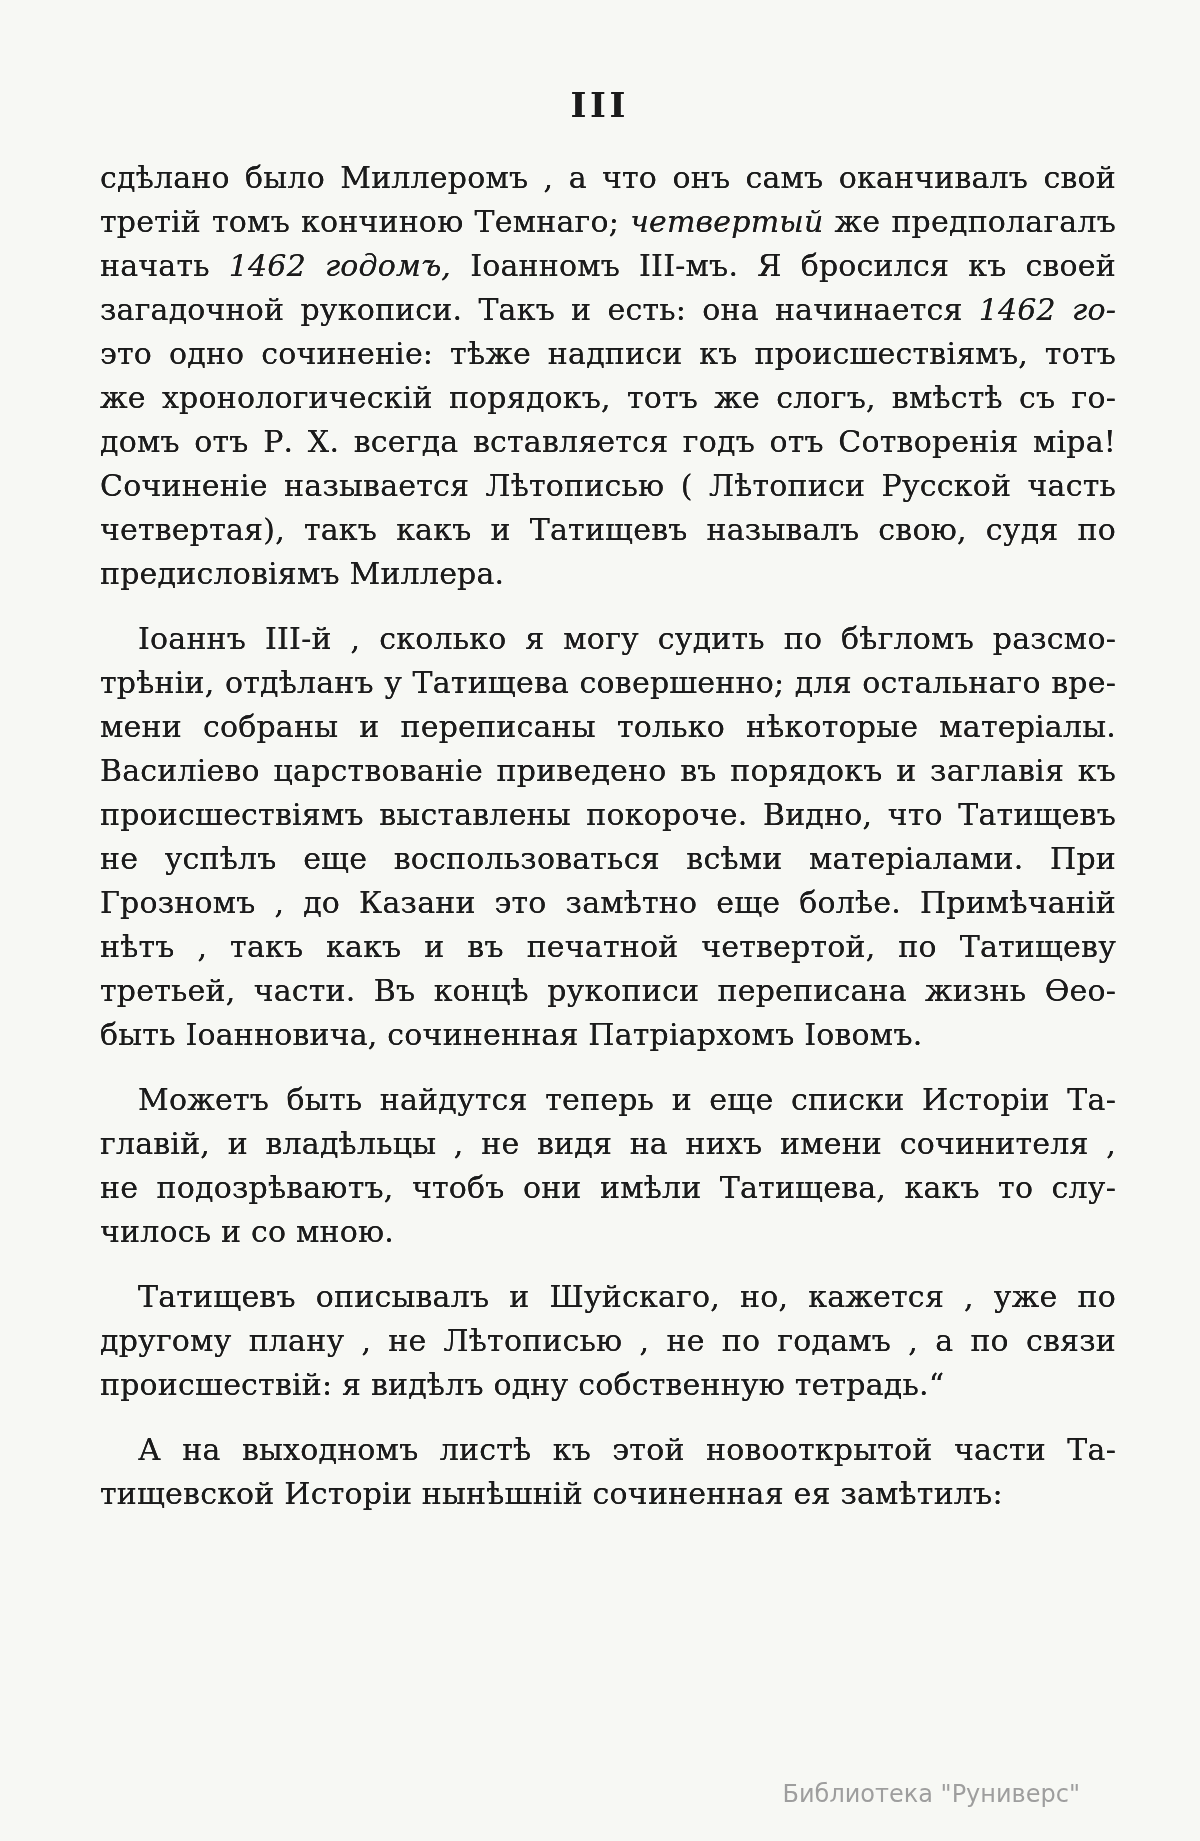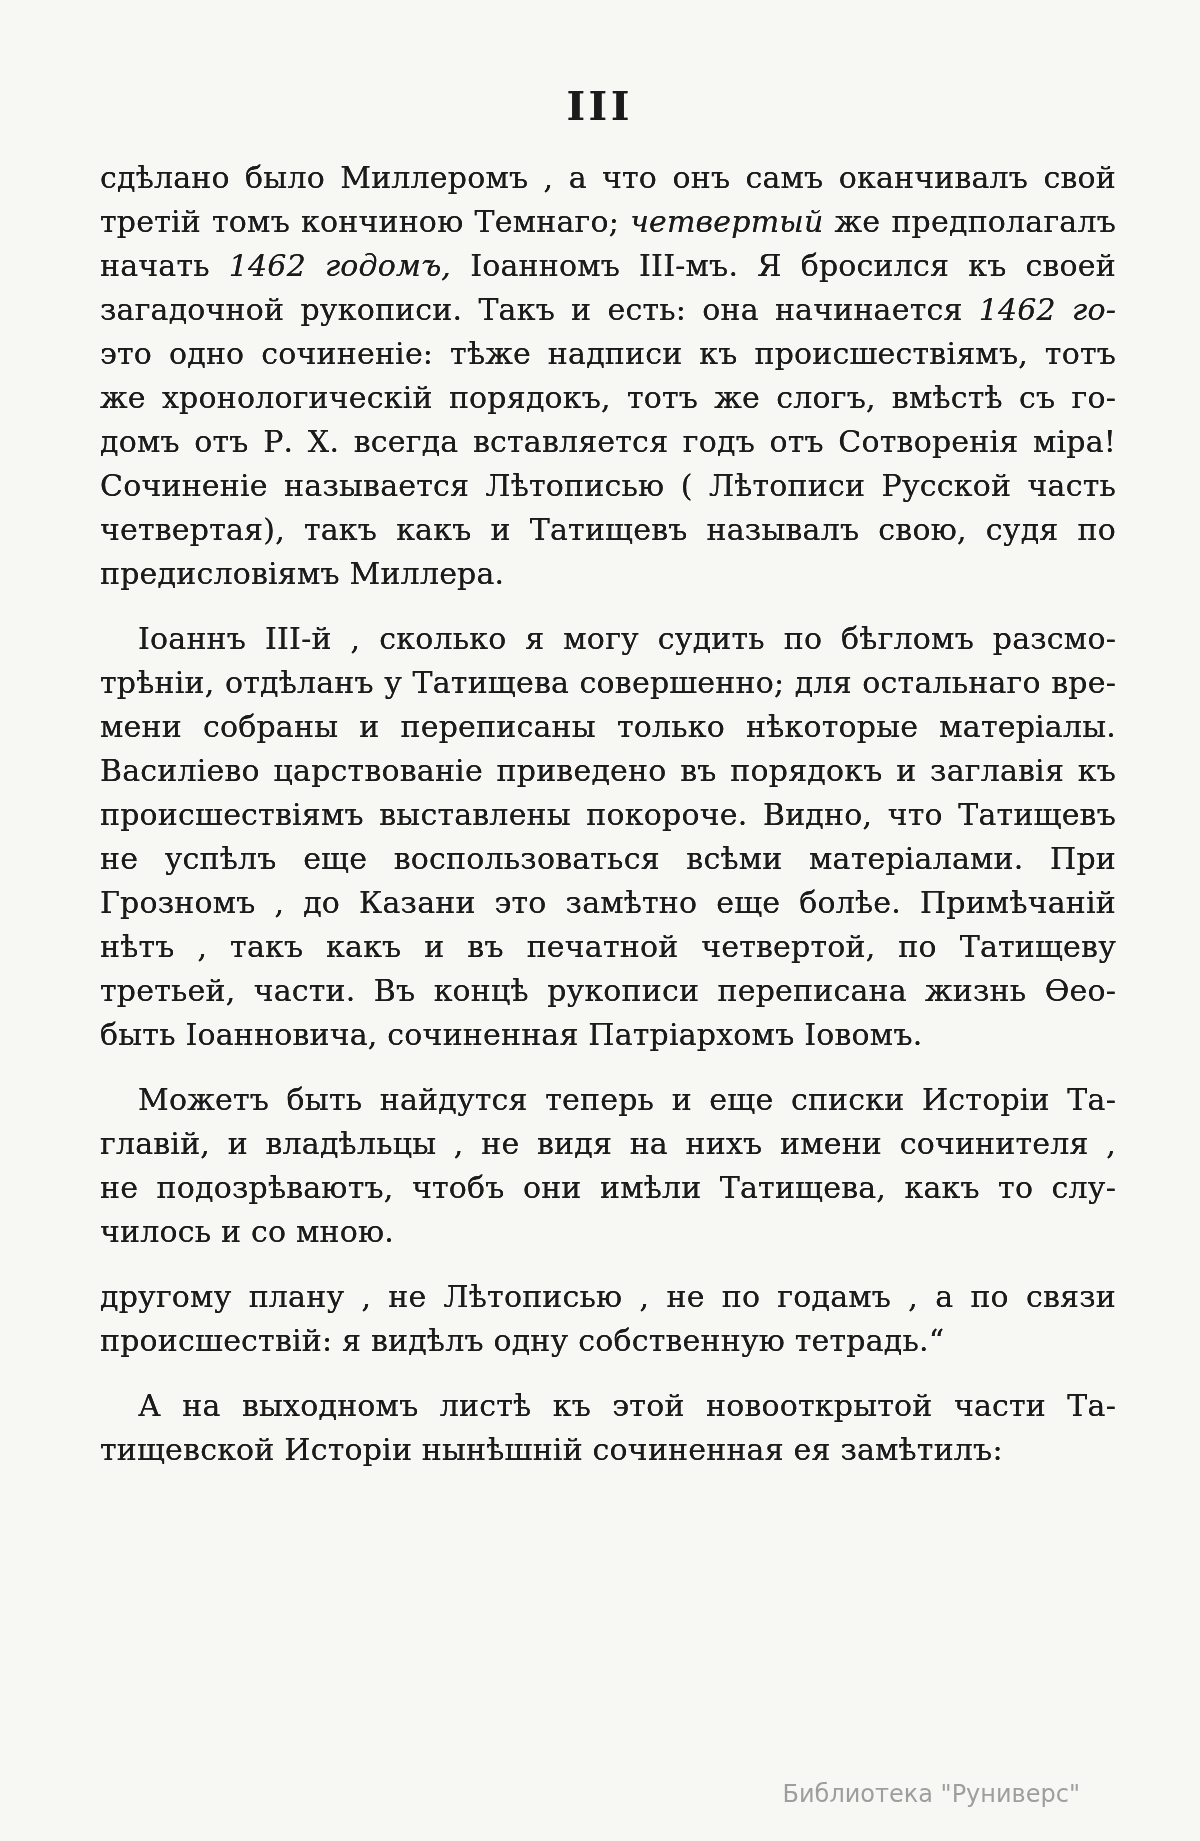--- a/index.html
+++ b/index.html
@@ -14,21 +14,21 @@
     background: var(--paper, #f7f8f4);
     color: var(--ink, #1b1b1b);
     font-family: "DejaVu Serif", "Liberation Serif", serif;
     overflow: hidden;
     box-sizing: border-box;
     padding-top: 86px;
   }
 
   .page-number {
     text-align: center;
-    font-size: 39px;
+    font-size: 33px;
     font-weight: bold;
     letter-spacing: 4px;
     line-height: 40px;
     text-shadow: 0 0 0.6px currentColor;
   }
 
   .text-block {
     margin: 30px 84px 0 100px;
     width: 1016px;
   }
@@ -90,20 +90,21 @@
         <div class="line"><span class="">третьей, части. Въ концѣ рукописи переписана жизнь Ѳео-</span></div>
         <div class="line last"><span class="">быть Іоанновича, сочиненная Патріархомъ Іовомъ.</span></div>
       </div>
       <div class="para">
         <div class="line first-indent"><span class="">Можетъ быть найдутся теперь и еще списки Исторіи Та-</span></div>
         <div class="line"><span class="">главій, и владѣльцы , не видя на нихъ имени сочинителя ,</span></div>
         <div class="line"><span class="">не подозрѣваютъ, чтобъ они имѣли Татищева, какъ то слу-</span></div>
         <div class="line last"><span class="">чилось и со мною.</span></div>
       </div>
       <div class="para">
+        <div class="line first-indent"><span class="">Татищевъ описывалъ и Шуйскаго, но, кажется , уже по</span></div>
         <div class="line"><span class="">другому плану , не Лѣтописью , не по годамъ , а по связи</span></div>
         <div class="line last"><span class="">происшествій: я видѣлъ одну собственную тетрадь.“</span></div>
       </div>
       <div class="para">
         <div class="line first-indent"><span class="">А на выходномъ листѣ къ этой новооткрытой части Та-</span></div>
         <div class="line last"><span class="">тищевской Исторіи нынѣшній сочиненная ея замѣтилъ:</span></div>
       </div>
     </div>
 
   <div class="watermark">Библиотека "Руниверс"</div>

